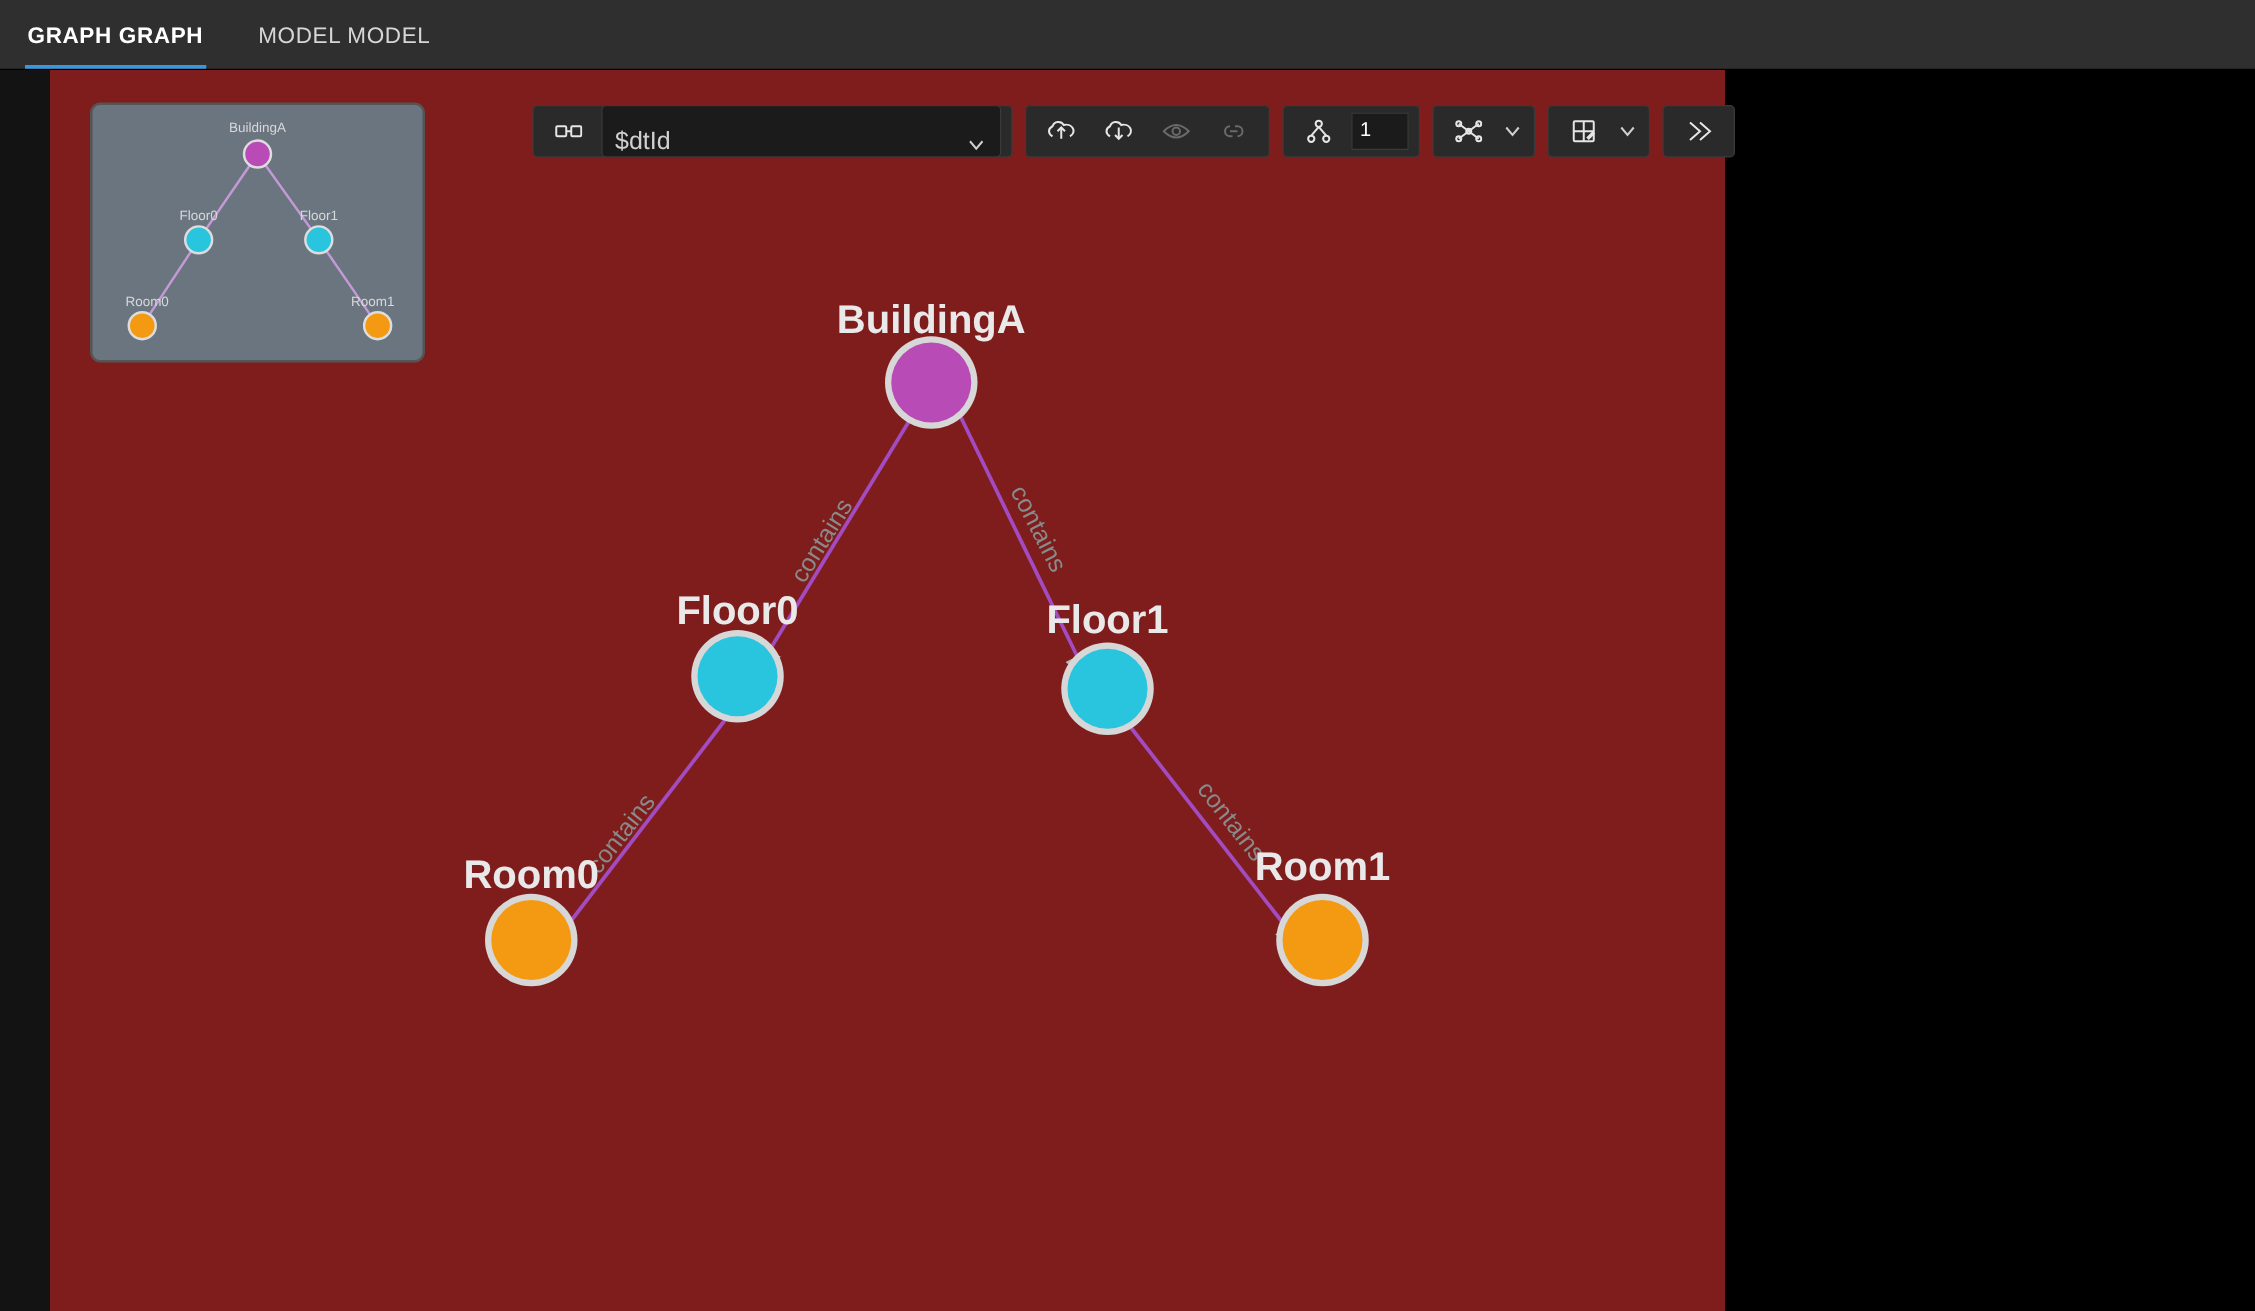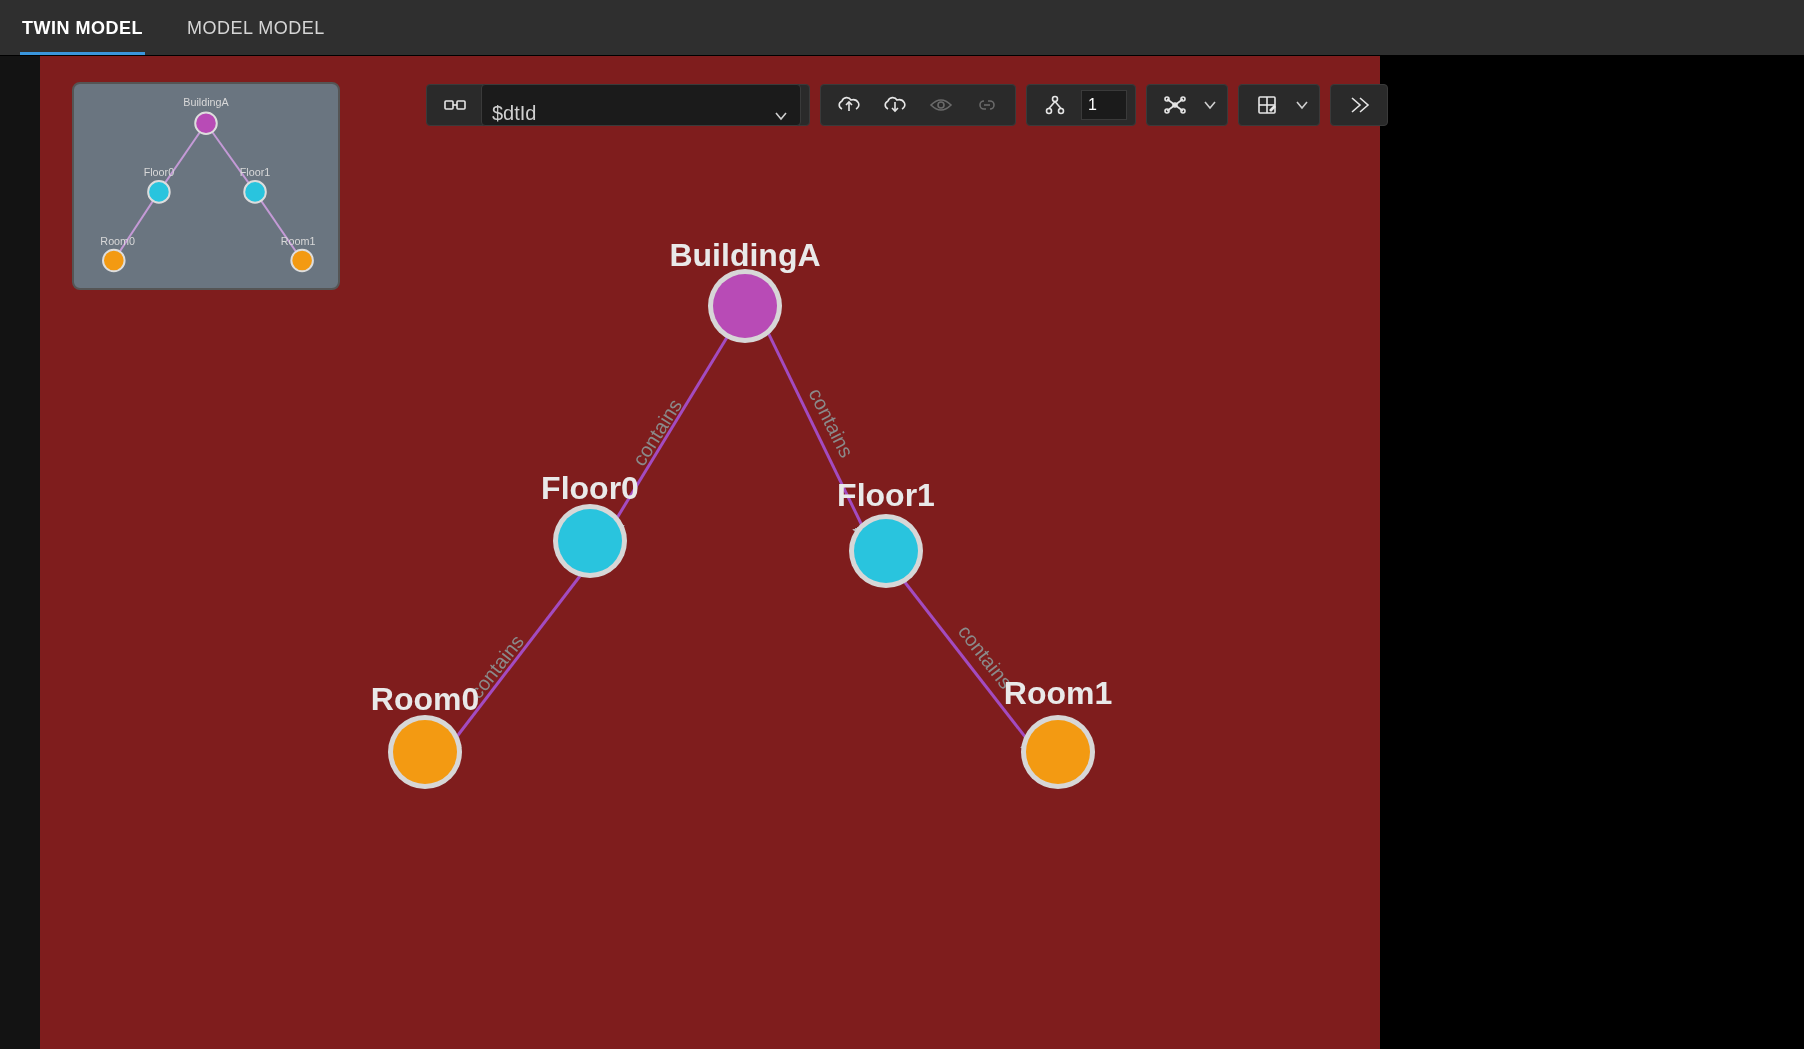--- a/index.html
+++ b/index.html
@@ -146,21 +146,21 @@
   .mini-label {
     font-size: 11px;
     fill: #d8d8d8;
     text-anchor: middle;
   }
 </style>
 </head>
 <body>
 
 <div class="tabbar">
-  <div class="tab active">TWIN MODEL</div>
+  <div class="tab active">GRAPH GRAPH</div>
   <div class="tab">MODEL MODEL</div>
 </div>
 
 <div class="canvas-region">
 
   <div class="right-cut"></div>
 
   <div class="minimap">
     <svg viewBox="0 0 268 208">
       <line x1="134" y1="40" x2="86" y2="110" stroke="#c49ad6" stroke-width="2"></line>

